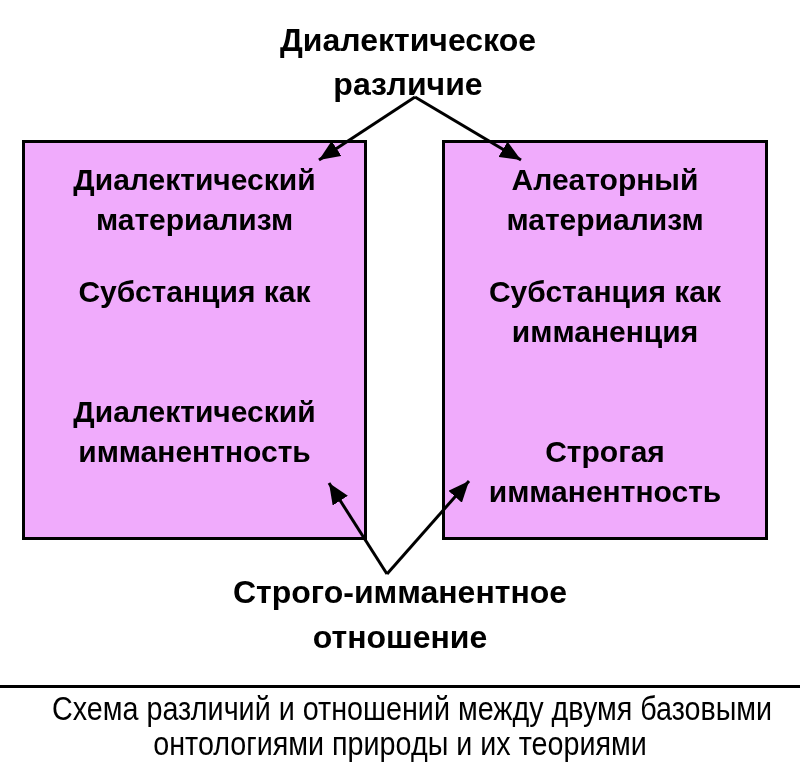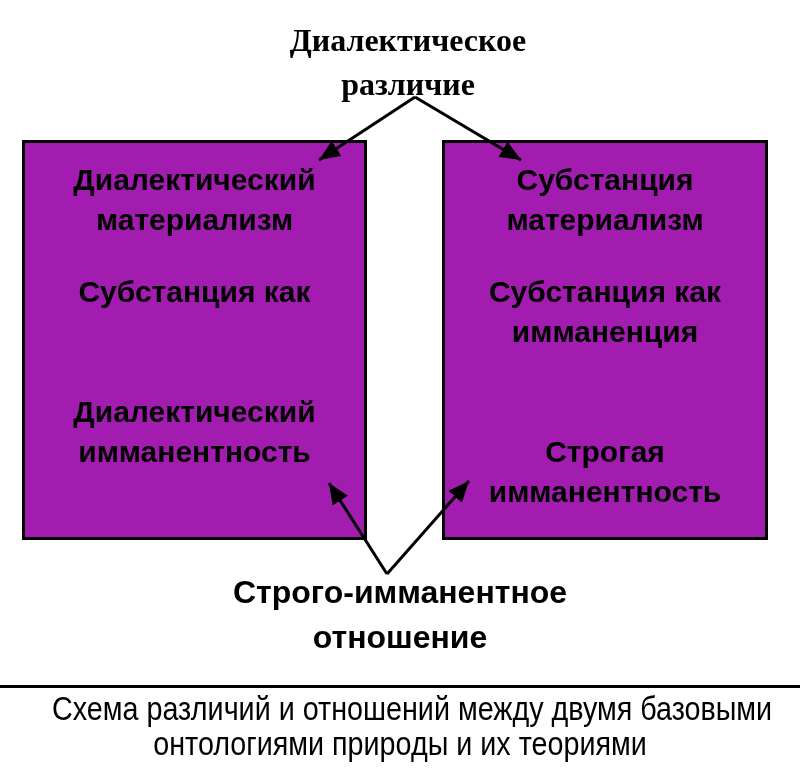--- a/index.html
+++ b/index.html
@@ -21,35 +21,34 @@
     text-align: center;
     font-weight: bold;
     white-space: nowrap;
   }
   .top-label {
     left: 158px;
     top: 18px;
     width: 500px;
     font-size: 32px;
     line-height: 44px;
-    font-family: Liberation Serif, serif;
   }
   .bottom-label {
     left: 150px;
     top: 570px;
     width: 500px;
     font-size: 32px;
     line-height: 45px;
   }
   .box {
     position: absolute;
     top: 140px;
     height: 394px;
     border: 3px solid #000000;
-    background: #a21caf;
+    background: #f0abfc;
     box-sizing: content-box;
   }
   .box-left  { left: 22px;  width: 339px; }
   .box-right { left: 442px; width: 320px; }
   .box-inner {
     padding-top: 17px;
     text-align: center;
     font-weight: bold;
     font-size: 30px;
     line-height: 40px;
@@ -103,21 +102,21 @@
       <div class="sec-3">
         <div class="box-line">Диалектический</div>
         <div class="box-line">имманентность</div>
       </div>
     </div>
   </div>
 
   <div class="box box-right">
     <div class="box-inner">
       <div class="sec-1">
-        <div class="box-line">Субстанция</div>
+        <div class="box-line">Алеаторный</div>
         <div class="box-line">материализм</div>
       </div>
       <div class="sec-2">
         <div class="box-line">Субстанция как</div>
         <div class="box-line">имманенция</div>
       </div>
       <div class="sec-3">
         <div class="box-line">Строгая</div>
         <div class="box-line">имманентность</div>
       </div>

